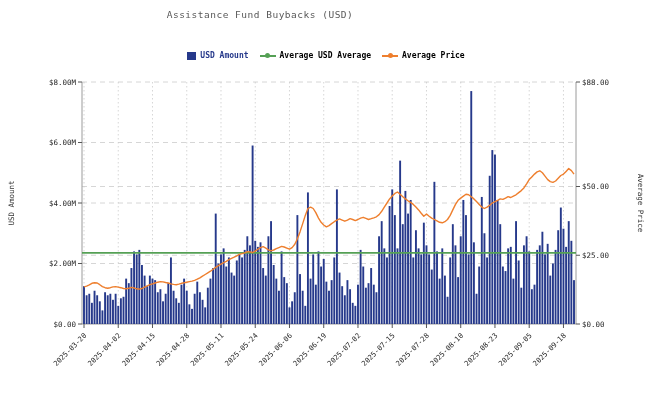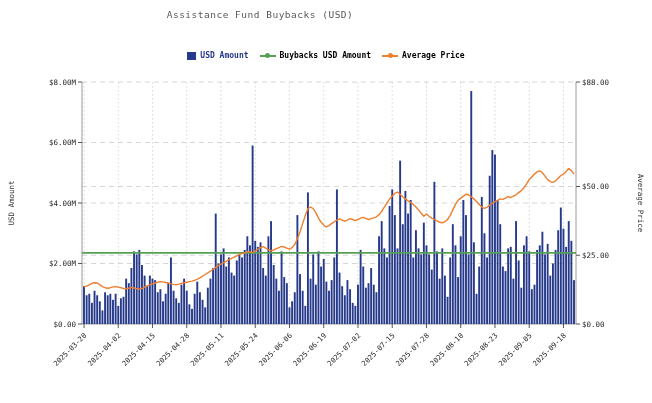--- a/index.html
+++ b/index.html
@@ -32,21 +32,21 @@
   <div class="legend">
     <div class="legend-item">
       <span class="swatch-square" style="background: rgb(38, 57, 139);"></span>
       <span style="color: rgb(38, 57, 139);">USD Amount</span>
     </div>
     <div class="legend-item">
       <span class="swatch-linedot">
           <span class="l" style="background: rgb(85, 160, 85);"></span>
           <span class="d" style="color: rgb(85, 160, 85); background: rgb(85, 160, 85);"></span>
         </span>
-      <span>Buybacks USD Amount</span>
+      <span>Average USD Average</span>
     </div>
     <div class="legend-item">
       <span class="swatch-linedot">
           <span class="l" style="background: rgb(238, 127, 46);"></span>
           <span class="d" style="color: rgb(238, 127, 46); background: rgb(238, 127, 46);"></span>
         </span>
       <span>Average Price</span>
     </div>
   </div>
 

